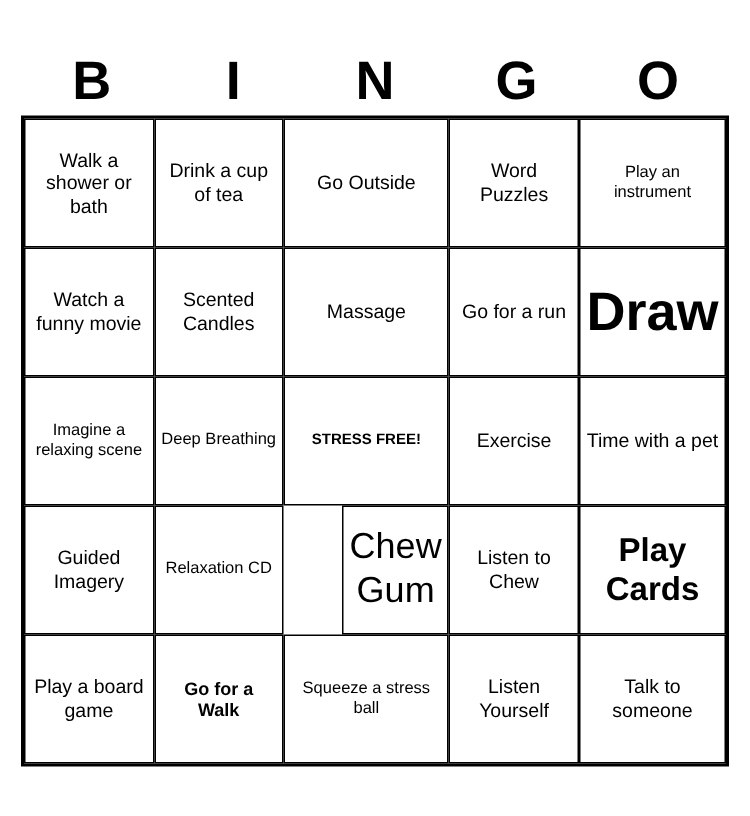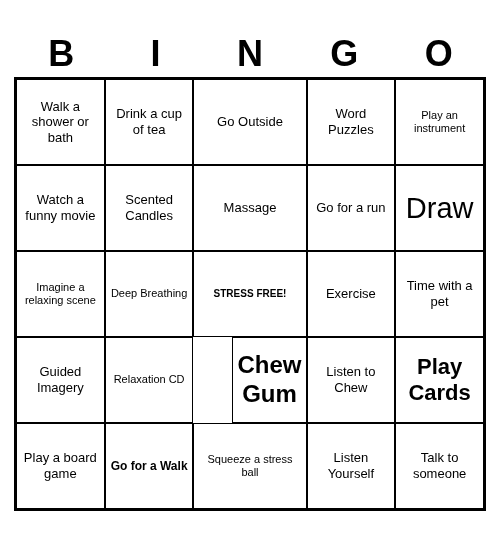--- a/index.html
+++ b/index.html
@@ -72,29 +72,29 @@
   <div class="bingo-grid" id="bingo-grid">
   <div class="bingo-cell">Walk a shower or bath</div>
       <div class="bingo-cell">Drink a cup of tea</div>
       <div class="bingo-cell">Go Outside</div>
       <div class="bingo-cell">Word Puzzles</div>
       <div class="bingo-cell" style="font-size: 11px;">Play an instrument</div>
       <div class="bingo-cell">Watch a funny movie</div>
       <div class="bingo-cell">Scented Candles</div>
       <div class="bingo-cell">Massage</div>
       <div class="bingo-cell">Go for a run</div>
-      <div class="bingo-cell" style="font-size: 29px; font-weight: normal;">Draw</div>
+      <div class="bingo-cell" style="font-size: 36px; font-weight: bold;">Draw</div>
       <div class="bingo-cell" style="font-size: 11px;">Imagine a relaxing scene</div>
       <div class="bingo-cell" style="font-size: 11px;">Deep Breathing</div>
       <div class="bingo-cell" style="font-size: 10px; font-weight: bold;">STRESS FREE!</div>
       <div class="bingo-cell">Exercise</div>
       <div class="bingo-cell">Time with a pet</div>
       <div class="bingo-cell">Guided Imagery</div>
       <div class="bingo-cell" style="font-size: 11px;">Relaxation CD</div>
-      <div class="bingo-cell" style="font-size: 24px; font-weight: bold; margin-left: 39px;">Chew Gum</div>
+      <div class="bingo-cell" style="font-size: 24px; font-weight: normal; margin-left: 39px;">Chew Gum</div>
       <div class="bingo-cell">Listen to Chew</div>
       <div class="bingo-cell" style="font-size: 22px; font-weight: bold;">Play Cards</div>
       <div class="bingo-cell">Play a board game</div>
       <div class="bingo-cell" style="font-size: 12px; font-weight: bold;">Go for a Walk</div>
       <div class="bingo-cell" style="font-size: 11px;">Squeeze a stress ball</div>
       <div class="bingo-cell">Listen Yourself</div>
       <div class="bingo-cell">Talk to someone</div>
     </div>
 </div>
 

